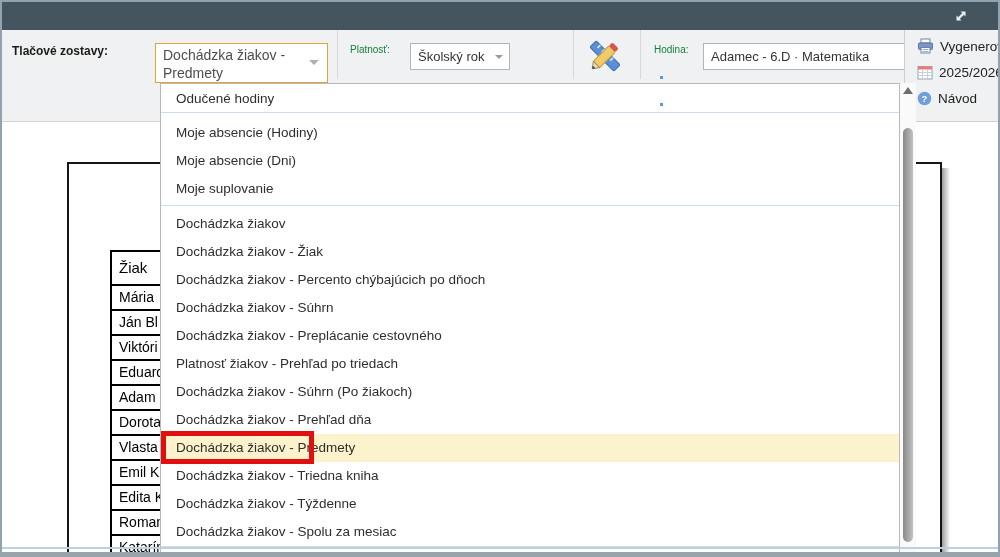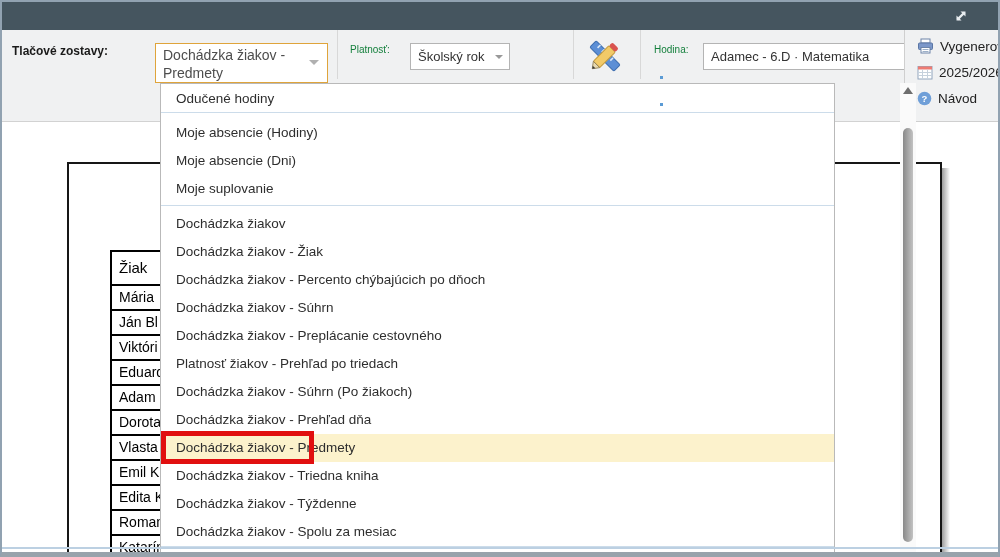--- a/index.html
+++ b/index.html
@@ -35,21 +35,21 @@
     border:2px solid #161616;background:#fff;z-index:1;}
   .page-shadow{position:absolute;left:940px;top:166px;width:8px;height:384px;z-index:1;
     background:linear-gradient(to right,rgba(60,60,60,.5),rgba(60,60,60,0));}
   .stu-table{position:absolute;left:41px;top:86px;width:230px;box-sizing:border-box;
     border:2px solid #000;background:#fff;}
   .stu-head{height:32px;line-height:32px;border-bottom:2px solid #000;font-size:15px;color:#000;padding-left:7px;}
   .stu-row{height:23px;line-height:23px;border-bottom:2px solid #000;font-size:14px;color:#000;
     padding-left:7px;white-space:nowrap;overflow:hidden;}
   .stu-row:last-child{border-bottom:none;}
   
-  .dropdown{position:absolute;left:158px;top:81px;width:675px;height:469px;box-sizing:border-box;
+  .dropdown{position:absolute;left:158px;top:81px;width:740px;height:469px;box-sizing:border-box;
     background:#fff;border:1px solid #b9b9b9;border-bottom:none;z-index:30;overflow:hidden;}
   .dd-sep{height:1px;background:var(--separator-blue,#ccdcea);}
   .dd-group.g0{padding-top:1px;}
   .dd-group.g1{padding:6px 0 2px 0;}
   .dd-group.g2{padding:4px 0 0 0;}
   .dd-item{height:28px;line-height:28px;padding-left:15px;font-size:13.5px;color:#2e2e2e;
     white-space:nowrap;cursor:pointer;}
   .dd-group.g0 .dd-item{height:27px;line-height:27px;}
   .dd-item.highlighted{background:var(--highlight-bg,#fcf2cc);}
   .red-annotation{position:absolute;left:159px;top:429px;width:153px;height:33px;box-sizing:border-box;

